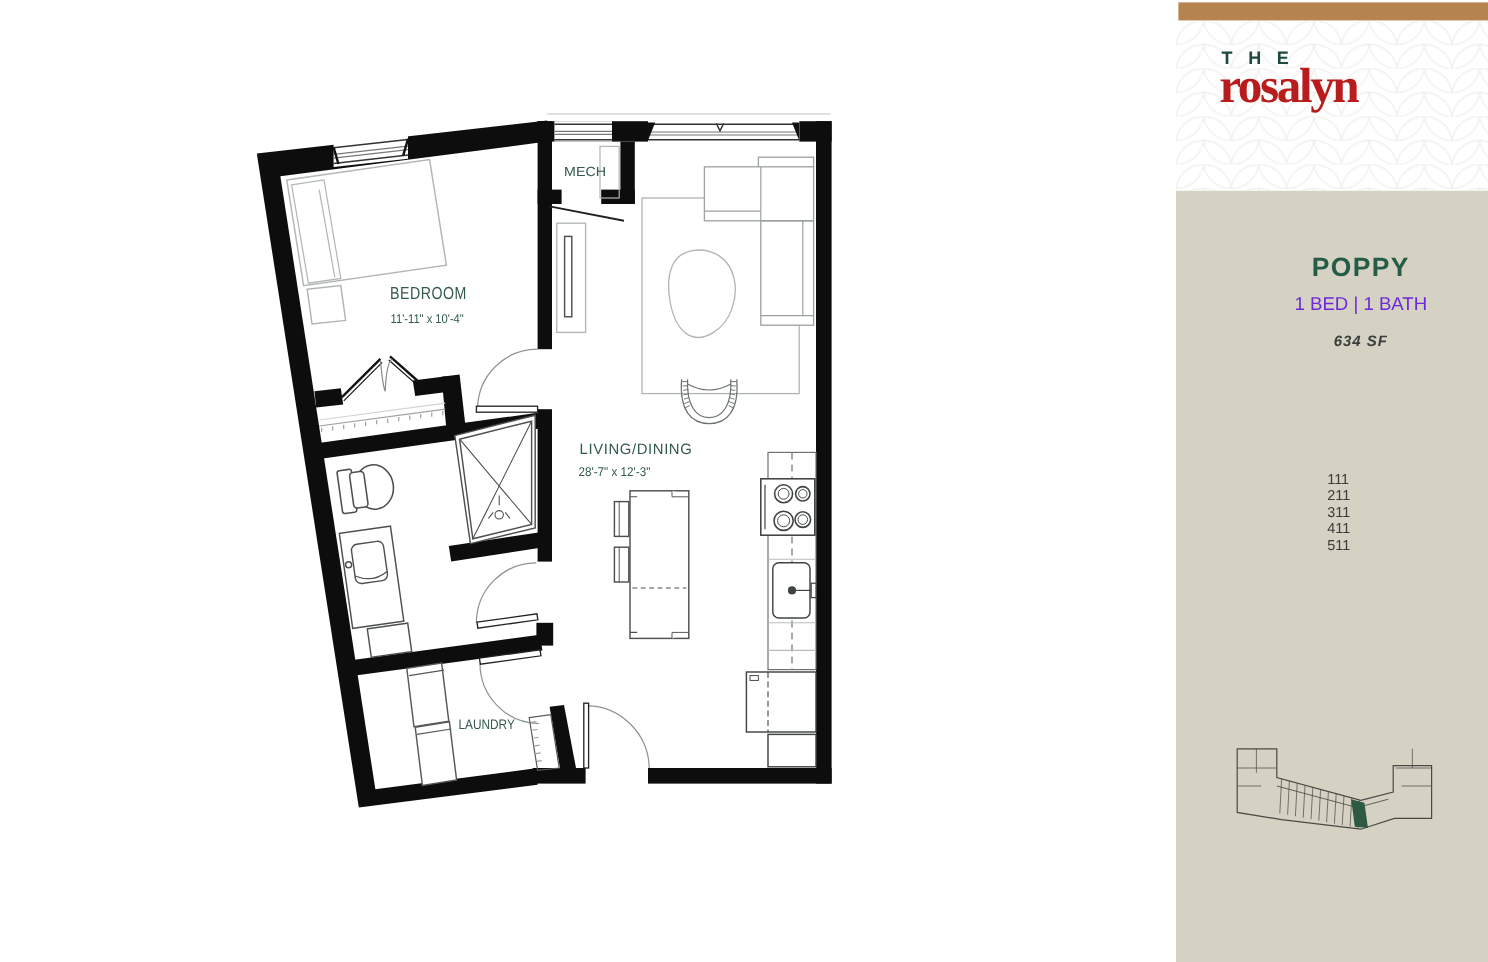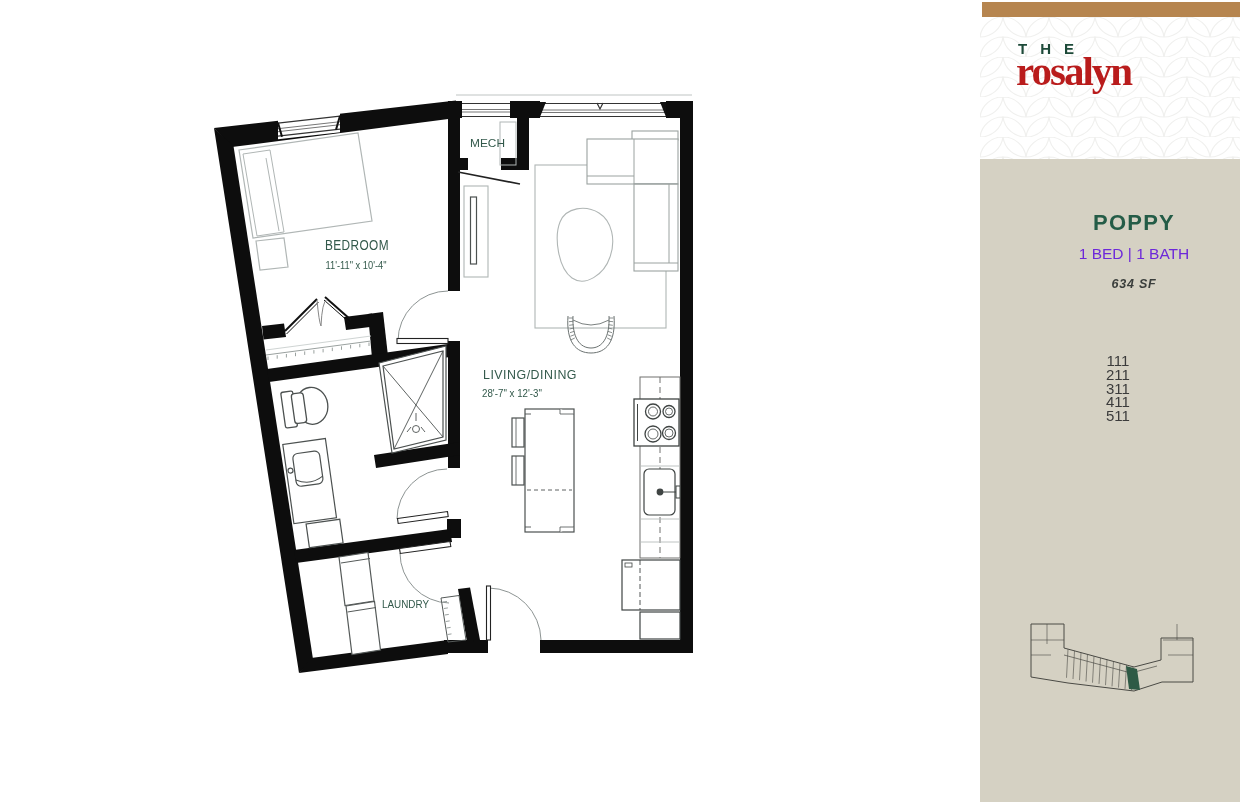--- a/index.html
+++ b/index.html
@@ -10,21 +10,21 @@
   .beige{position:absolute;left:0;top:159px;width:260px;height:643px;background:#d5d1c3;}
   .the{position:absolute;left:38px;top:40px;font-size:15px;letter-spacing:13px;color:#1d4a39;font-weight:bold;}
   .ros{position:absolute;left:36px;top:47px;font-size:41px;color:#b91c1c;
     font-family:"Liberation Serif", serif;font-weight:bold;letter-spacing:-2px;}
   .poppy{position:absolute;left:0;top:210px;width:100%;text-align:center;font-size:22px;line-height:26px;
     letter-spacing:1.2px;color:#245c47;font-weight:bold;}
   .bb{position:absolute;left:0;top:246px;width:100%;text-align:center;font-size:15.5px;line-height:16px;
     letter-spacing:0px;color:#6d28d9;}
   .sf{position:absolute;left:0;top:277.5px;width:100%;text-align:center;font-size:12.5px;line-height:13px;
     letter-spacing:0.8px;color:#3a3e3c;font-weight:bold;font-style:italic;}
-  .units{position:absolute;left:126px;top:354px;font-size:15px;color:#3b3b3b;line-height:13.8px;text-align:center;}
+  .units{position:absolute;left:126px;top:393px;font-size:12px;color:#3b3b3b;line-height:13.8px;}
   .keyplan{position:absolute;left:0px;top:600px;}
 </style></head>
 <body>
 <svg width="0" height="0" style="position:absolute">
     <defs>
       <pattern id="leafp" width="46" height="40" patternUnits="userSpaceOnUse">
         <g fill="none" stroke="#f0f0ee" stroke-width="1.2">
           <path d="M0,20 A23,23 0 0 1 23,0 A23,23 0 0 1 0,20 Z"></path>
           <path d="M46,20 A23,23 0 0 0 23,0 A23,23 0 0 0 46,20 Z"></path>
           <path d="M0,40 A23,23 0 0 1 23,20 A23,23 0 0 1 0,40 Z"></path>

